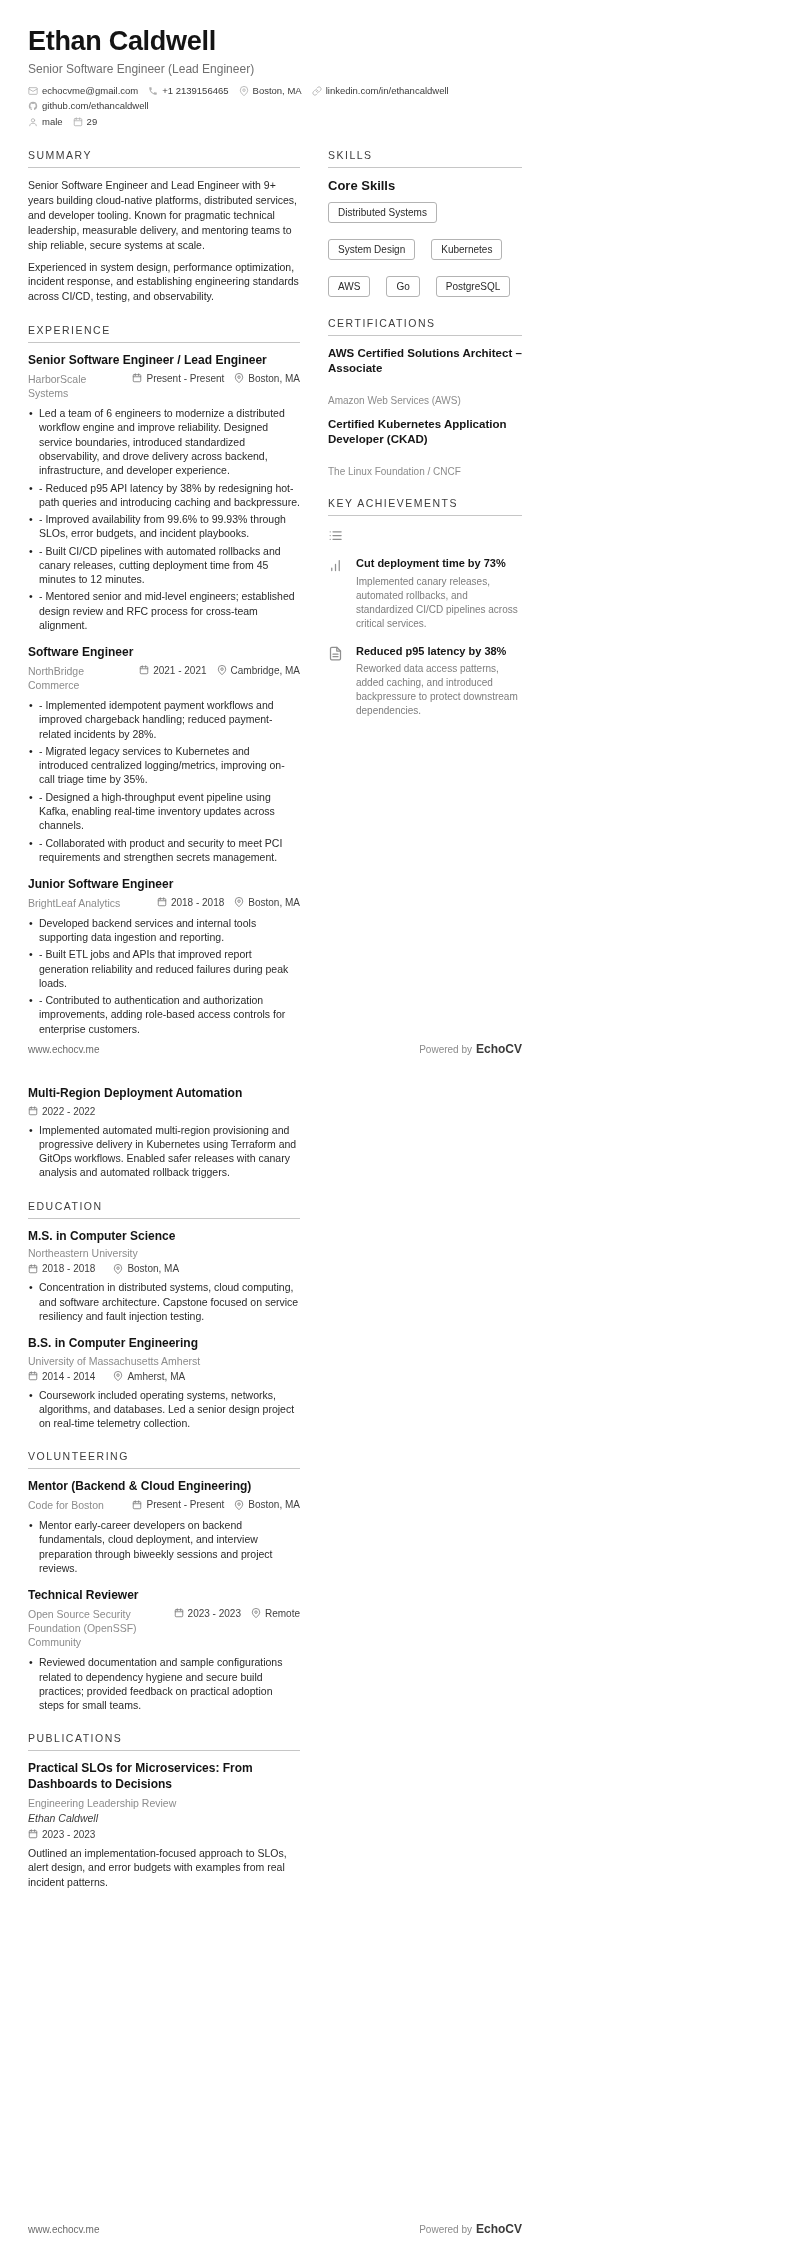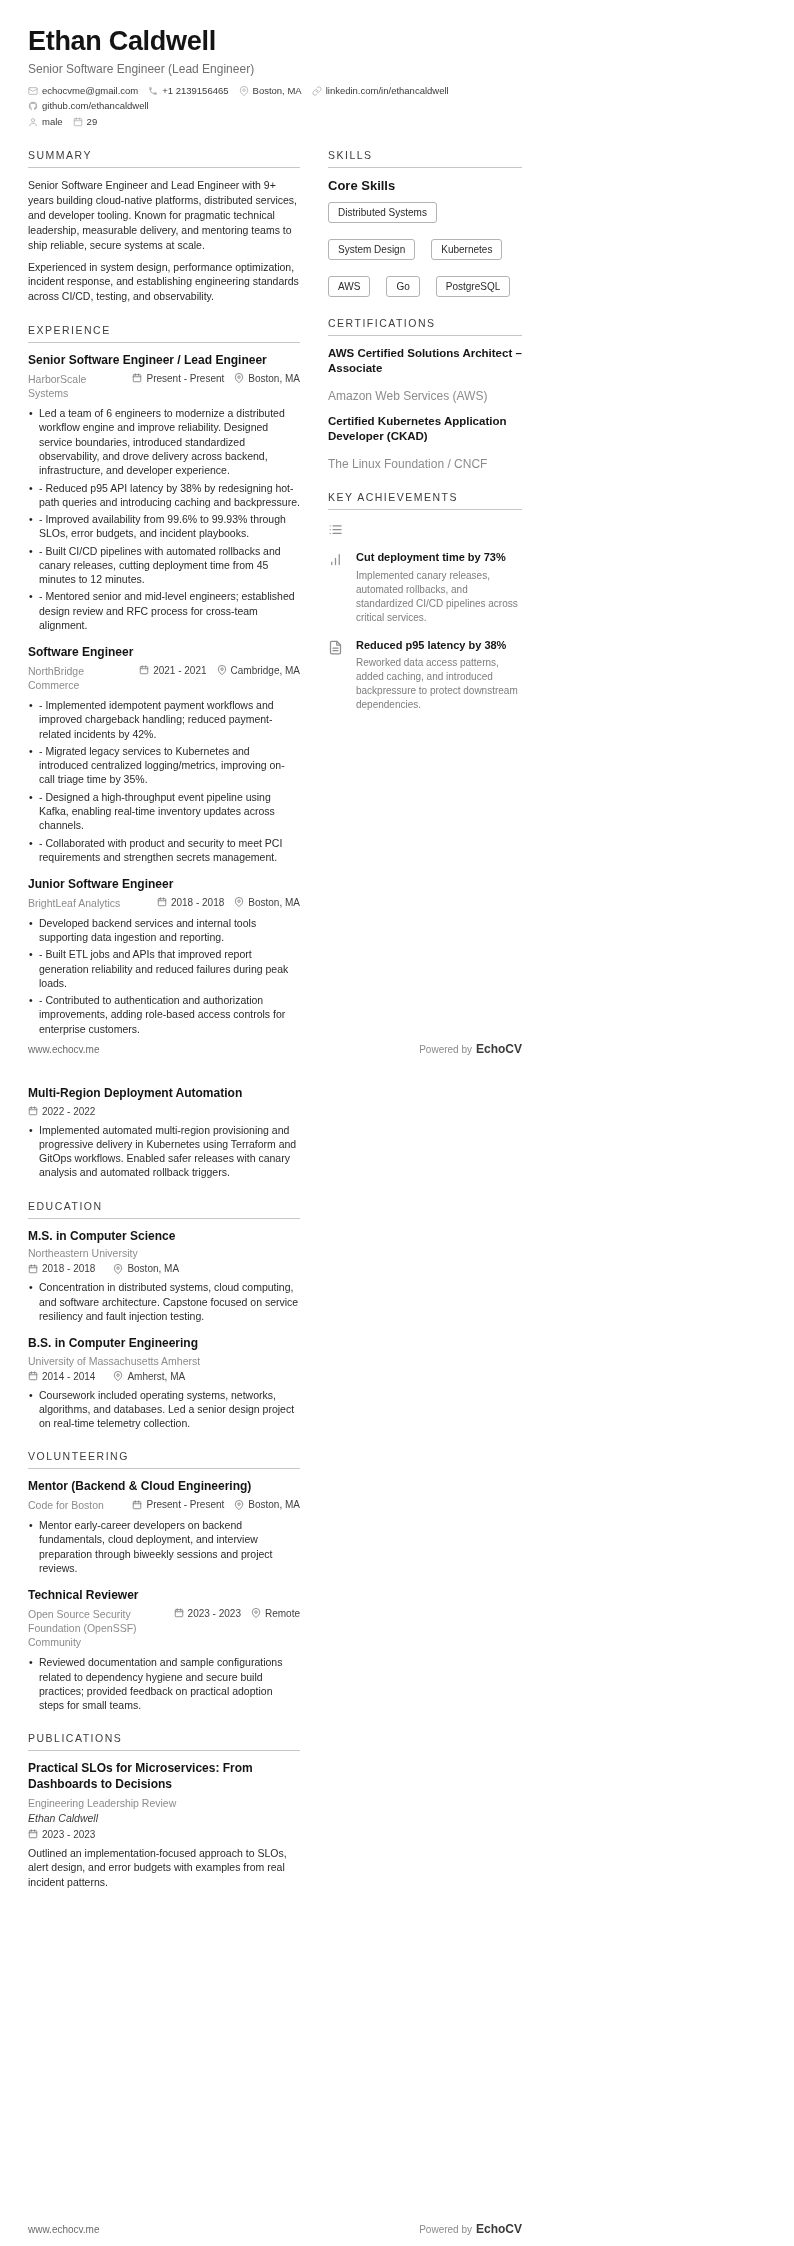--- a/index.html
+++ b/index.html
@@ -57,21 +57,21 @@
   ul.bullets li::before { content: "•"; position: absolute; left: 1px; top: 0; color: #1c1c1c; }
 
   
   .skills-group-title { font-size: 13px; font-weight: 700; color: #161616; margin-bottom: 9px; }
   .tags { display: flex; flex-wrap: wrap; gap: 16px; }
   .tag { border: 1px solid #b3b3b3; border-radius: 3px; padding: 4px 9px; font-size: 10px; color: #2a2a2a; background: #fff; }
 
   
   .cert { margin-bottom: 11px; }
   .cert-name { font-size: 11.5px; font-weight: 700; color: #161616; line-height: 1.3; }
-  .cert-issuer { font-size: 12px; color: #8c8c8c; margin-top: 13px; }
+  .cert-issuer { font-size: 10px; color: #8c8c8c; margin-top: 19px; }
 
   
   .ach { display: flex; gap: 11px; margin-bottom: 13px; }
   .ach-icon { flex: none; width: 17px; padding-top: 2px; color: #8f8f8f; }
   .ach-icon svg { width: 15px; height: 15px; display: block; }
   .ach-title { font-size: 11px; font-weight: 700; color: #161616; line-height: 1.35; margin-bottom: 4px; }
   .ach-desc { font-size: 10px; color: #7d7d7d; line-height: 1.4; }
 
   
   .pub-journal { font-size: 10.5px; color: #8c8c8c; margin-top: 4px; }
@@ -239,21 +239,21 @@
                     <svg viewBox="0 0 24 24" fill="none" stroke="currentColor" stroke-width="2">
                       <path d="M21 10c0 7-9 13-9 13s-9-6-9-13a9 9 0 0 1 18 0z"></path>
                       <circle cx="12" cy="10" r="3"></circle>
                     </svg>
                   </span>
                 <span>Cambridge, MA</span>
               </span>
             </div>
             <ul class="bullets">
 
-                <li>- Implemented idempotent payment workflows and improved chargeback handling; reduced payment-related incidents by 42%.</li>
+                <li>- Implemented idempotent payment workflows and improved chargeback handling; reduced payment-related incidents by 28%.</li>
                 <li>- Migrated legacy services to Kubernetes and introduced centralized logging/metrics, improving on-call triage time by 35%.</li>
                 <li>- Designed a high-throughput event pipeline using Kafka, enabling real-time inventory updates across channels.</li>
                 <li>- Collaborated with product and security to meet PCI requirements and strengthen secrets management.</li>
               </ul>
           </div>
 
           <div class="entry">
             <div class="entry-title">Junior Software Engineer</div>
             <div class="entry-meta">
               <span class="company">BrightLeaf Analytics</span>

